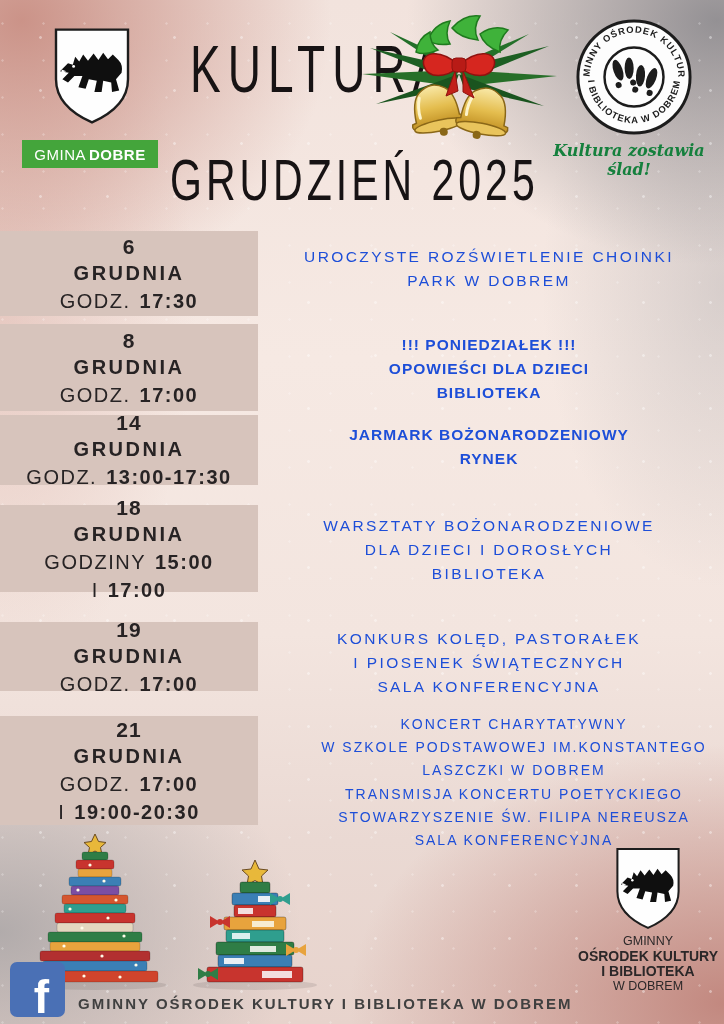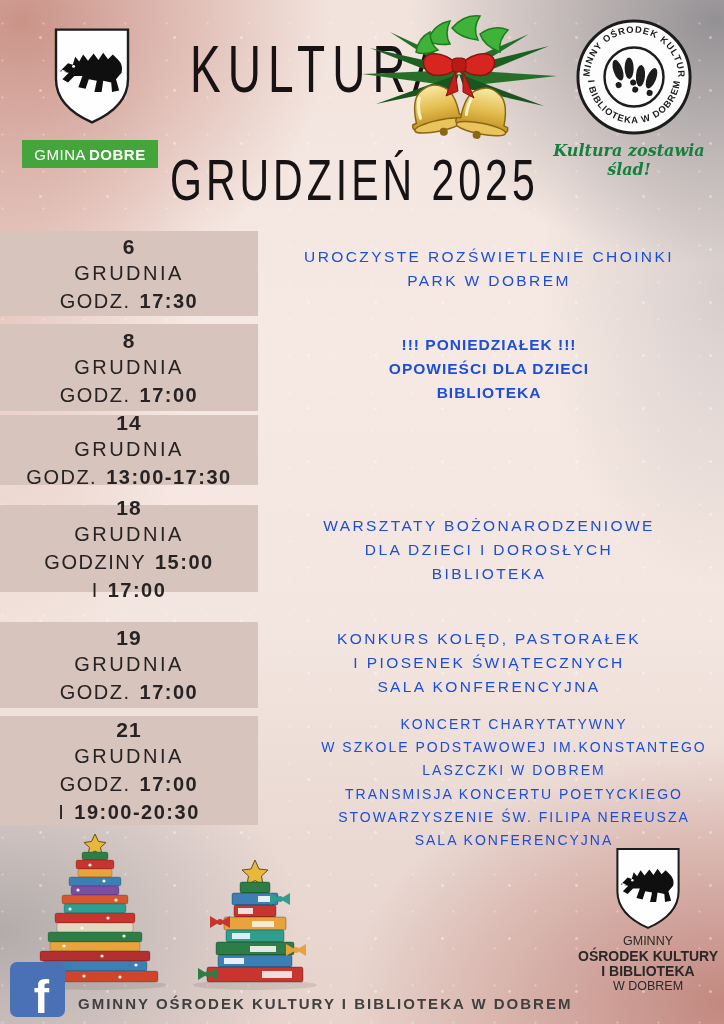--- a/index.html
+++ b/index.html
@@ -33,21 +33,21 @@
   .hand{color:#171314;transform-origin:left top;white-space:nowrap;}
   .title{left:190px;top:30px;font-size:46px;letter-spacing:7px;transform:scaleY(1.45);}
   .subtitle{left:170px;top:147px;font-size:41px;letter-spacing:4px;transform:scaleY(1.42);}
   .tagline{left:534px;top:141px;width:190px;text-align:center;
     font-family:"DejaVu Serif",serif;font-style:italic;font-weight:bold;
     font-size:16px;color:#15803d;}
   
   .db{left:0;width:258px;background:#d7c4bc;display:flex;flex-direction:column;
     align-items:center;justify-content:center;gap:2px;color:#272324;}
   .db .day{font-size:21px;font-weight:bold;letter-spacing:1px;line-height:25px;}
-  .db .month{font-size:20px;font-weight:normal;letter-spacing:2.5px;line-height:25px;}
+  .db .month{font-size:20px;font-weight:bold;letter-spacing:2.5px;line-height:25px;}
   .db .tline{font-size:20px;line-height:26px;letter-spacing:1.5px;white-space:nowrap;}
   .db .tlabel{font-weight:normal;margin-right:9px;}
   .db .tval{font-weight:bold;}
   
   .ev{left:258px;width:462px;text-align:center;font-size:15.5px;letter-spacing:2.4px;
     line-height:24px;white-space:pre-line;color:#1d4ed8;}
   .ev.bold{font-weight:bold;letter-spacing:1px;}
   .ev.small{font-size:14px;letter-spacing:2px;line-height:23px;margin-left:25px;}
   
   .fb{left:10px;top:962px;width:55px;height:55px;background:#4a70b5;border-radius:7px;
@@ -181,38 +181,40 @@
     <div class="month">GRUDNIA</div>
     <div class="tline auto-hide"><span class="tlabel">GODZ.</span><span class="tval">13:00-17:30</span></div>
 
   </div>
   <div class="abs db" style="top:505px;height:87px">
     <div class="day">18</div>
     <div class="month">GRUDNIA</div>
     <div class="tline auto-hide"><span class="tlabel">GODZINY</span><span class="tval">15:00</span></div>
     <div class="tline auto-hide"><span class="tlabel">I</span><span class="tval">17:00</span></div>
   </div>
-  <div class="abs db" style="top:622px;height:86px">
+  <div class="abs db" style="top:622px;height:69px">
     <div class="day">19</div>
     <div class="month">GRUDNIA</div>
     <div class="tline auto-hide"><span class="tlabel">GODZ.</span><span class="tval">17:00</span></div>
 
   </div>
   <div class="abs db" style="top:716px;height:109px">
     <div class="day">21</div>
     <div class="month">GRUDNIA</div>
     <div class="tline auto-hide"><span class="tlabel">GODZ.</span><span class="tval">17:00</span></div>
     <div class="tline auto-hide"><span class="tlabel">I</span><span class="tval">19:00-20:30</span></div>
   </div>
 
   <div class="abs ev" style="top:245px">UROCZYSTE ROZŚWIETLENIE CHOINKI
 PARK W DOBREM</div>
   <div class="abs ev bold" style="top:333px">!!! PONIEDZIAŁEK !!!
 OPOWIEŚCI DLA DZIECI
 BIBLIOTEKA</div>
+  <div class="abs ev bold" style="top:423px">JARMARK BOŻONARODZENIOWY
+RYNEK</div>
   <div class="abs ev" style="top:514px">WARSZTATY BOŻONARODZENIOWE
 DLA DZIECI I DOROSŁYCH
 BIBLIOTEKA</div>
   <div class="abs ev" style="top:627px">KONKURS KOLĘD, PASTORAŁEK
 I PIOSENEK ŚWIĄTECZNYCH
 SALA KONFERENCYJNA</div>
   <div class="abs ev small" style="top:713px">KONCERT CHARYTATYWNY
 W SZKOLE PODSTAWOWEJ IM.KONSTANTEGO
 LASZCZKI W DOBREM</div>
   <div class="abs ev small" style="top:783px">TRANSMISJA KONCERTU POETYCKIEGO

